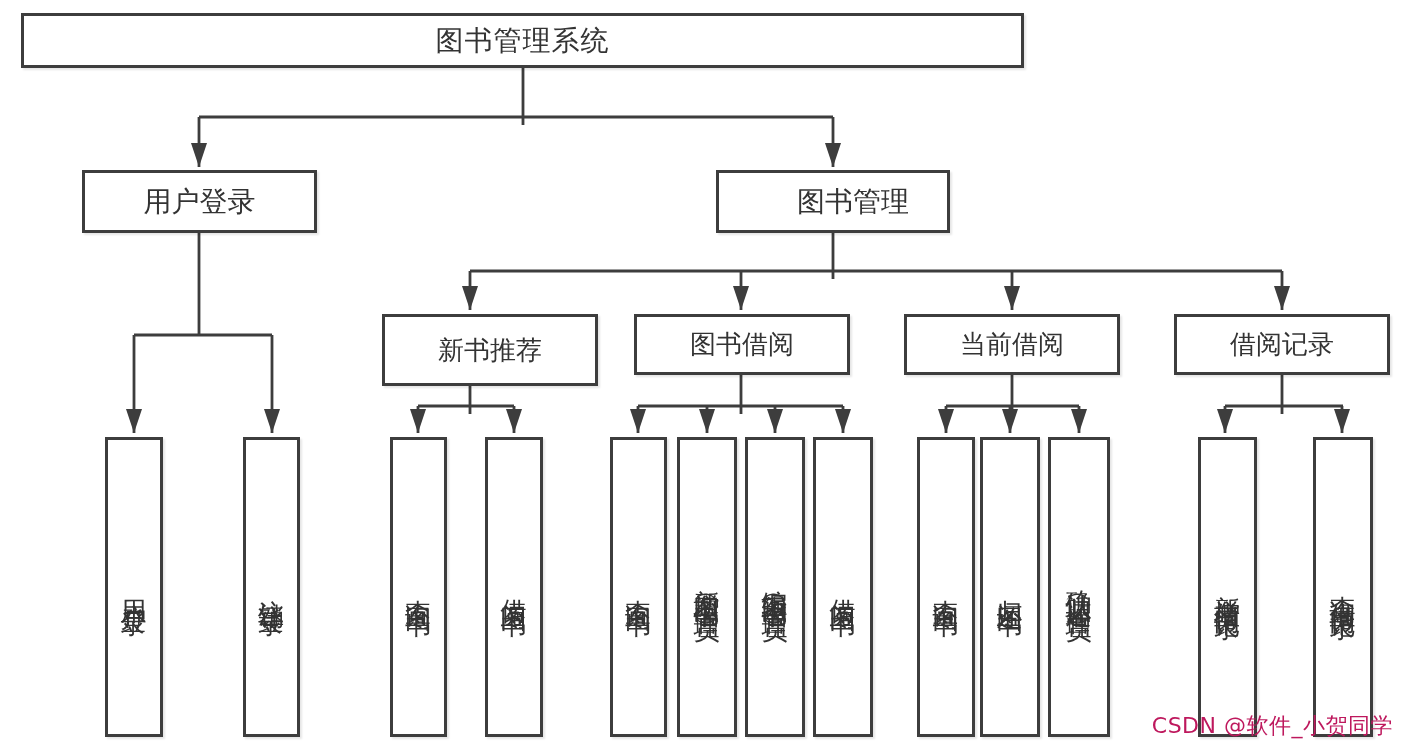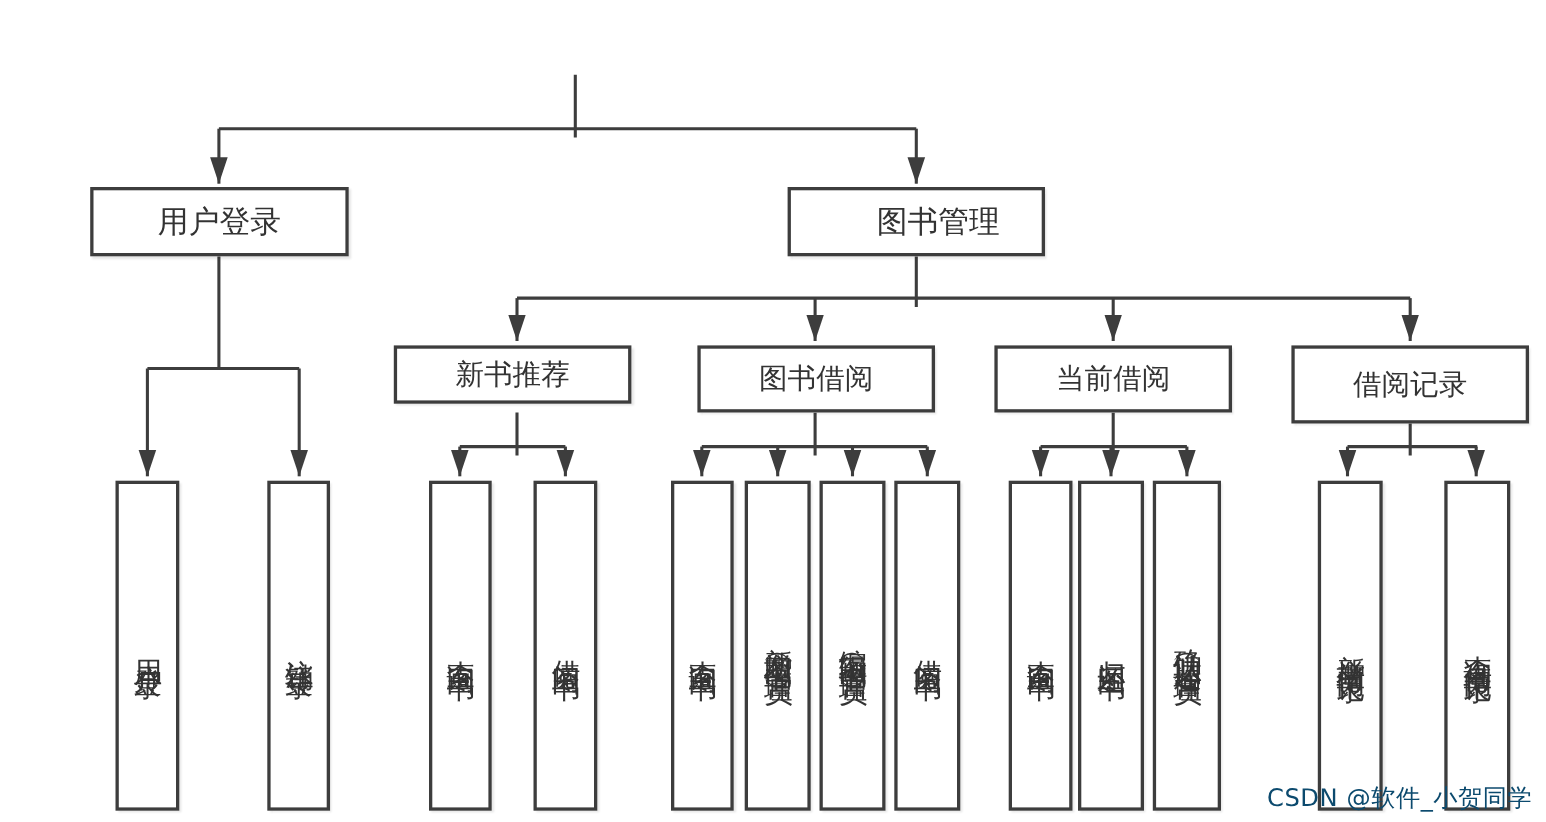--- a/index.html
+++ b/index.html
@@ -44,21 +44,21 @@
     letter-spacing: 4px;
     line-height: 1;
     white-space: nowrap;
   }
   .watermark {
     position: absolute;
     right: 12px;
     top: 711px;
     z-index: 5;
     font-size: 22px;
-    color: #0c4a6e;
+    color: #be185d;
     letter-spacing: 0.5px;
   }
 </style>
 </head>
 <body>
 
 <div id="stage">
 
   <svg id="wires" width="1405" height="747" viewBox="0 0 1405 747">
     <defs>
@@ -89,28 +89,29 @@
     <path d="M707,406 V433" fill="none" stroke="#3d3d3d" stroke-width="2.8" marker-end="url(#arrow)"></path>
     <path d="M775,406 V433" fill="none" stroke="#3d3d3d" stroke-width="2.8" marker-end="url(#arrow)"></path>
     <path d="M843,406 V433" fill="none" stroke="#3d3d3d" stroke-width="2.8" marker-end="url(#arrow)"></path>
     <path d="M946,406 V433" fill="none" stroke="#3d3d3d" stroke-width="2.8" marker-end="url(#arrow)"></path>
     <path d="M1010,406 V433" fill="none" stroke="#3d3d3d" stroke-width="2.8" marker-end="url(#arrow)"></path>
     <path d="M1079,406 V433" fill="none" stroke="#3d3d3d" stroke-width="2.8" marker-end="url(#arrow)"></path>
     <path d="M1225,406 V433" fill="none" stroke="#3d3d3d" stroke-width="2.8" marker-end="url(#arrow)"></path>
     <path d="M1342,406 V433" fill="none" stroke="#3d3d3d" stroke-width="2.8" marker-end="url(#arrow)"></path>
   </svg>
 
+  <div class="box h1" style="left:21px;top:13px;width:1003px;height:55px;">图书管理系统</div>
 
   <div class="box h2" style="left:82px;top:170px;width:235px;height:63px;">用户登录</div>
   <div class="box h2" style="left:716px;top:170px;width:234px;height:63px;padding-left:40px;">图书管理</div>
 
-  <div class="box h3" style="left:358px;top:314px;width:216px;height:53px;">新书推荐</div>
+  <div class="box h3" style="left:382px;top:314px;width:216px;height:72px;">新书推荐</div>
   <div class="box h3" style="left:634px;top:314px;width:216px;height:61px;">图书借阅</div>
   <div class="box h3" style="left:904px;top:314px;width:216px;height:61px;text-align:right;">当前借阅</div>
-  <div class="box h3" style="left:1174px;top:314px;width:216px;height:71px;">借阅记录</div>
+  <div class="box h3" style="left:1174px;top:314px;width:216px;height:61px;">借阅记录</div>
 
   <div class="box leaf" style="left:105px;top:437px;width:58px;height:300px;">用户登录</div>
   <div class="box leaf" style="left:243px;top:437px;width:57px;height:300px;">注销登录</div>
 
   <div class="box leaf" style="left:390px;top:437px;width:57px;height:300px;">查询图书</div>
   <div class="box leaf" style="left:485px;top:437px;width:58px;height:300px;">借阅图书</div>
 
   <div class="box leaf" style="left:610px;top:437px;width:57px;height:300px;">查询图书</div>
   <div class="box leaf" style="left:677px;top:437px;width:60px;height:300px;">新增图书（管理员）</div>
   <div class="box leaf" style="left:745px;top:437px;width:60px;height:300px;">编辑图书（管理员）</div>

